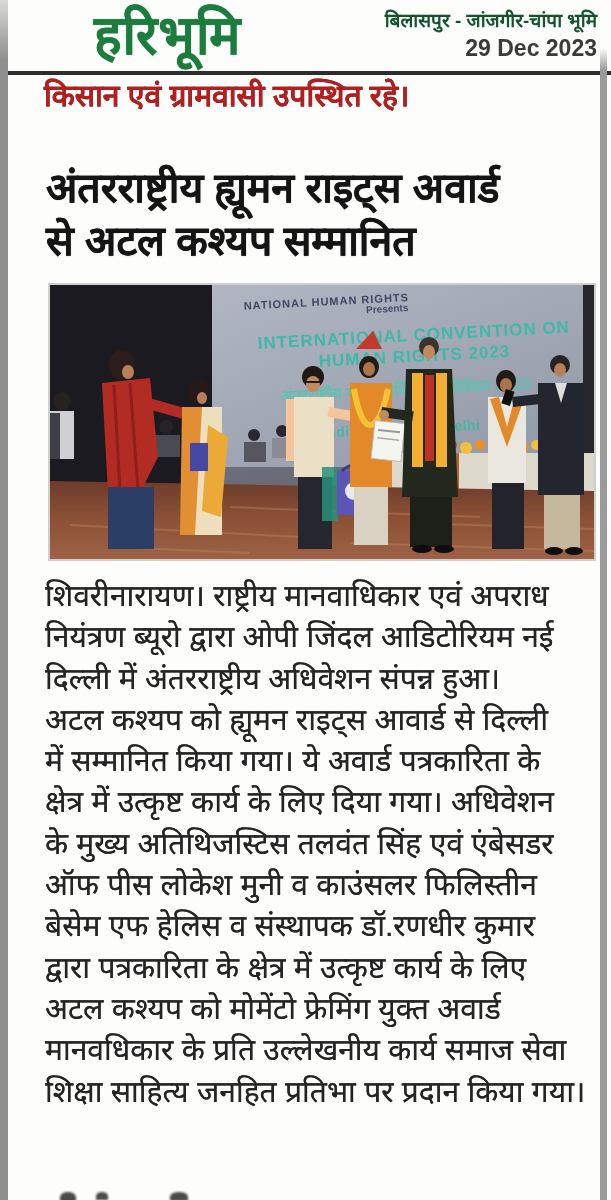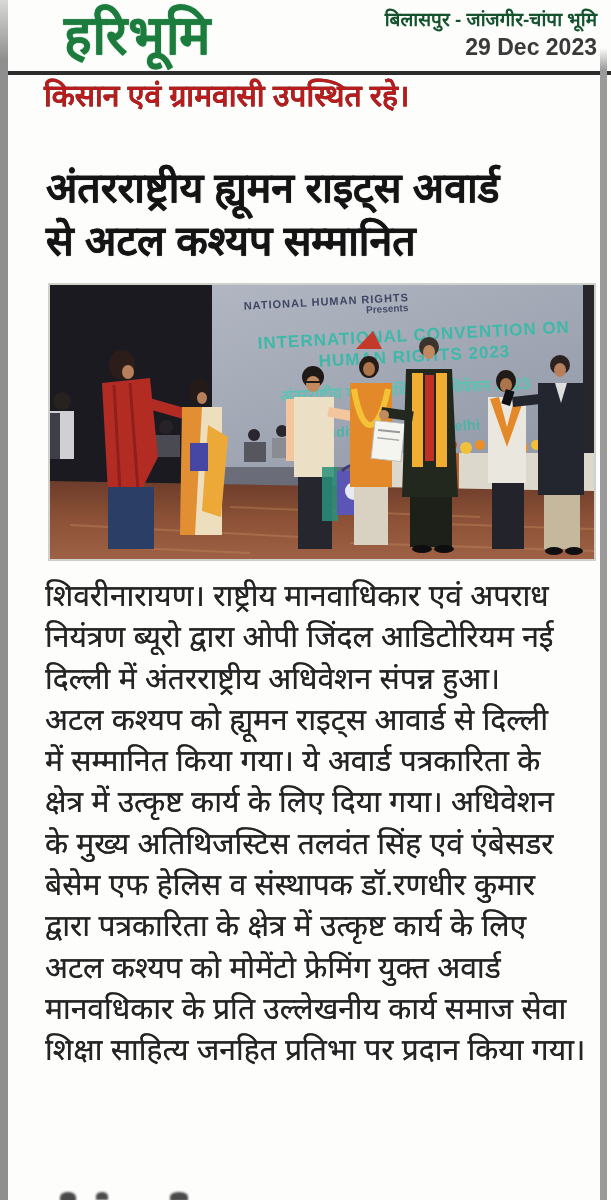--- a/index.html
+++ b/index.html
@@ -10,21 +10,21 @@
     overflow:hidden;
     font-family:"Liberation Sans","DejaVu Sans",sans-serif;
     color:#222;
   }
   
   .edge-strip{position:absolute;top:0;bottom:0;width:8px;background:linear-gradient(180deg,#d9d9d9 0,#8f8f8f 60px,#8f8f8f 100%);z-index:5;}
   .edge-strip.left{left:0;}
   .edge-strip.right{right:4px;width:7px;background:linear-gradient(180deg,#fdfdfc 0,#fdfdfc 48px,#9a9a9a 70px,#9a9a9a 100%);}
 
   
-  .masthead{display:flex;align-items:flex-start;padding:6px 14px 0 64px;}
+  .masthead{display:flex;align-items:center;padding:6px 14px 0 64px;margin-left:30px;}
   .logo{
     font-size:52px;line-height:58px;font-weight:bold;
     color:#1b7c3e;letter-spacing:1px;
     text-shadow:0 0 1px #1b7c3e;
     transform:scaleY(1.05);
   }
   .masthead-right{margin-left:auto;text-align:right;padding-top:2px;}
   .edition{font-size:19px;line-height:24px;color:#14532d;font-weight:bold;}
   .date{font-size:23px;line-height:30px;color:#3a3a3a;font-weight:bold;}
   .masthead-rule{position:absolute;left:0;right:0;top:71px;height:4px;background:#2d2d2d;}
@@ -234,20 +234,21 @@
   </figure>
 
   <div class="body-text">
     <div class="body-line">शिवरीनारायण। राष्ट्रीय मानवाधिकार एवं अपराध</div>
     <div class="body-line">नियंत्रण ब्यूरो द्वारा ओपी जिंदल आडिटोरियम नई</div>
     <div class="body-line">दिल्ली में अंतरराष्ट्रीय अधिवेशन संपन्न हुआ।</div>
     <div class="body-line">अटल कश्यप को ह्यूमन राइट्स आवार्ड  से दिल्ली</div>
     <div class="body-line">में  सम्मानित किया गया। ये अवार्ड पत्रकारिता के</div>
     <div class="body-line">क्षेत्र में उत्कृष्ट कार्य के लिए दिया गया। अधिवेशन</div>
     <div class="body-line">के मुख्य अतिथिजस्टिस तलवंत सिंह एवं एंबेसडर</div>
+    <div class="body-line">ऑफ पीस लोकेश मुनी व काउंसलर फिलिस्तीन</div>
     <div class="body-line">बेसेम एफ हेलिस व संस्थापक डॉ.रणधीर कुमार</div>
     <div class="body-line">द्वारा पत्रकारिता के क्षेत्र में उत्कृष्ट कार्य के लिए</div>
     <div class="body-line">अटल कश्यप को मोमेंटो फ्रेमिंग युक्त अवार्ड</div>
     <div class="body-line">मानवधिकार के प्रति उल्लेखनीय कार्य  समाज सेवा</div>
     <div class="body-line">शिक्षा साहित्य जनहित प्रतिभा पर प्रदान किया गया।</div>
   </div>
 
   <div class="cutoff">
       <i></i>
       <i></i>

